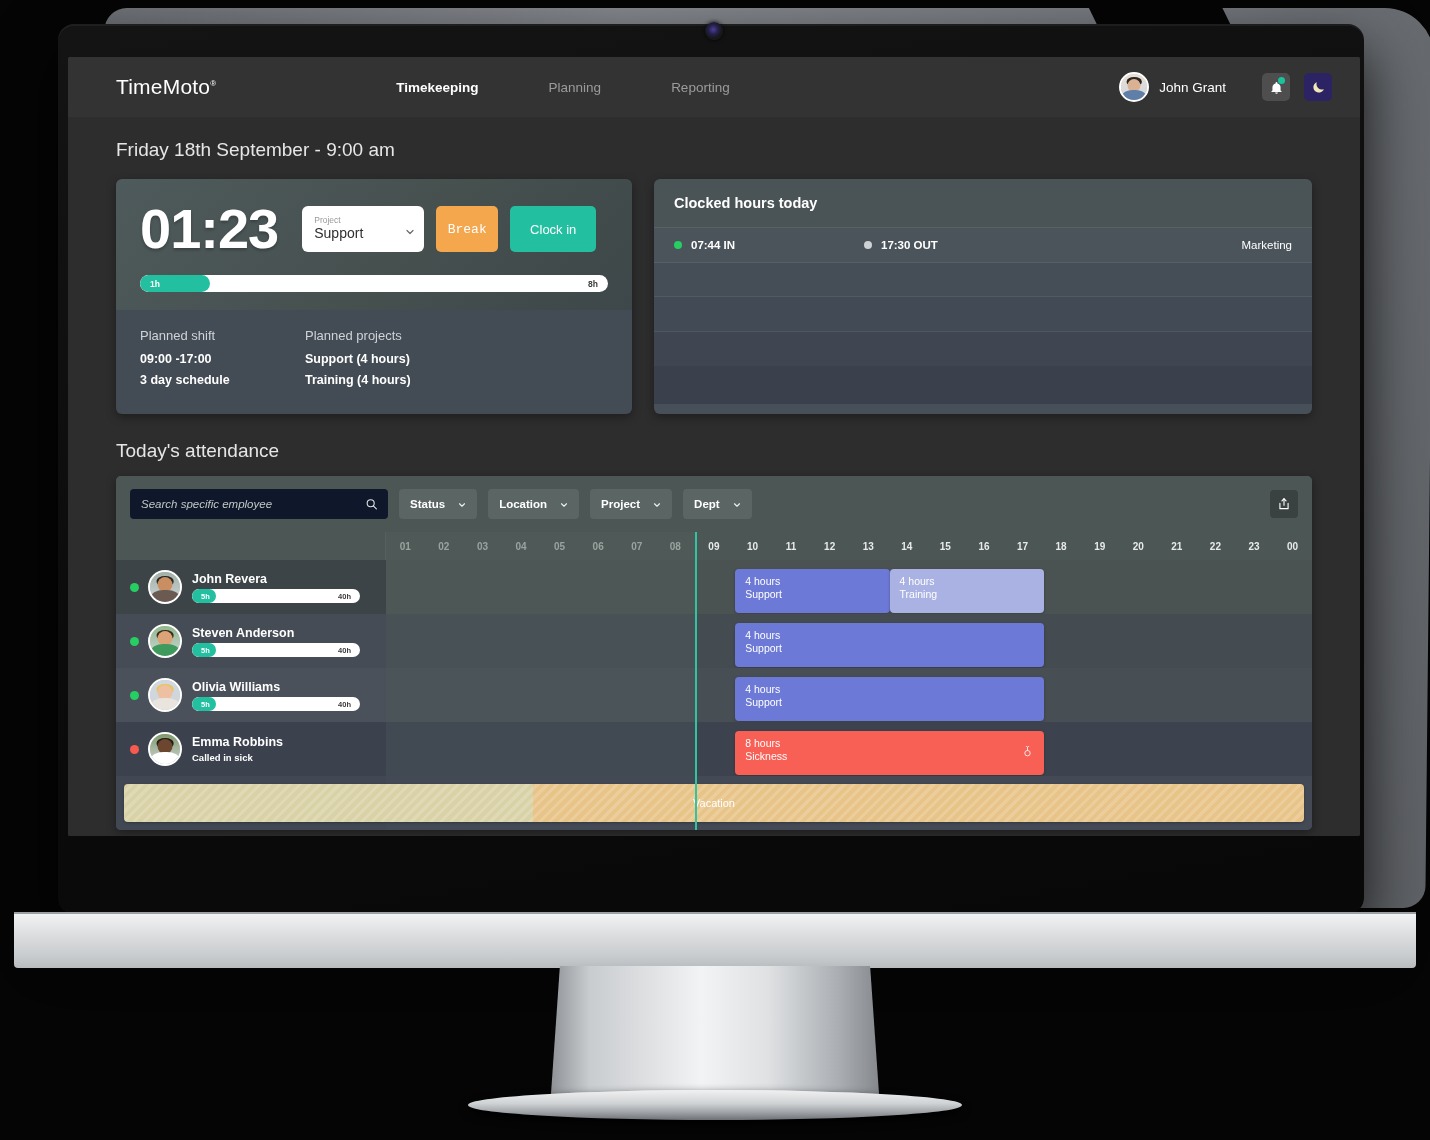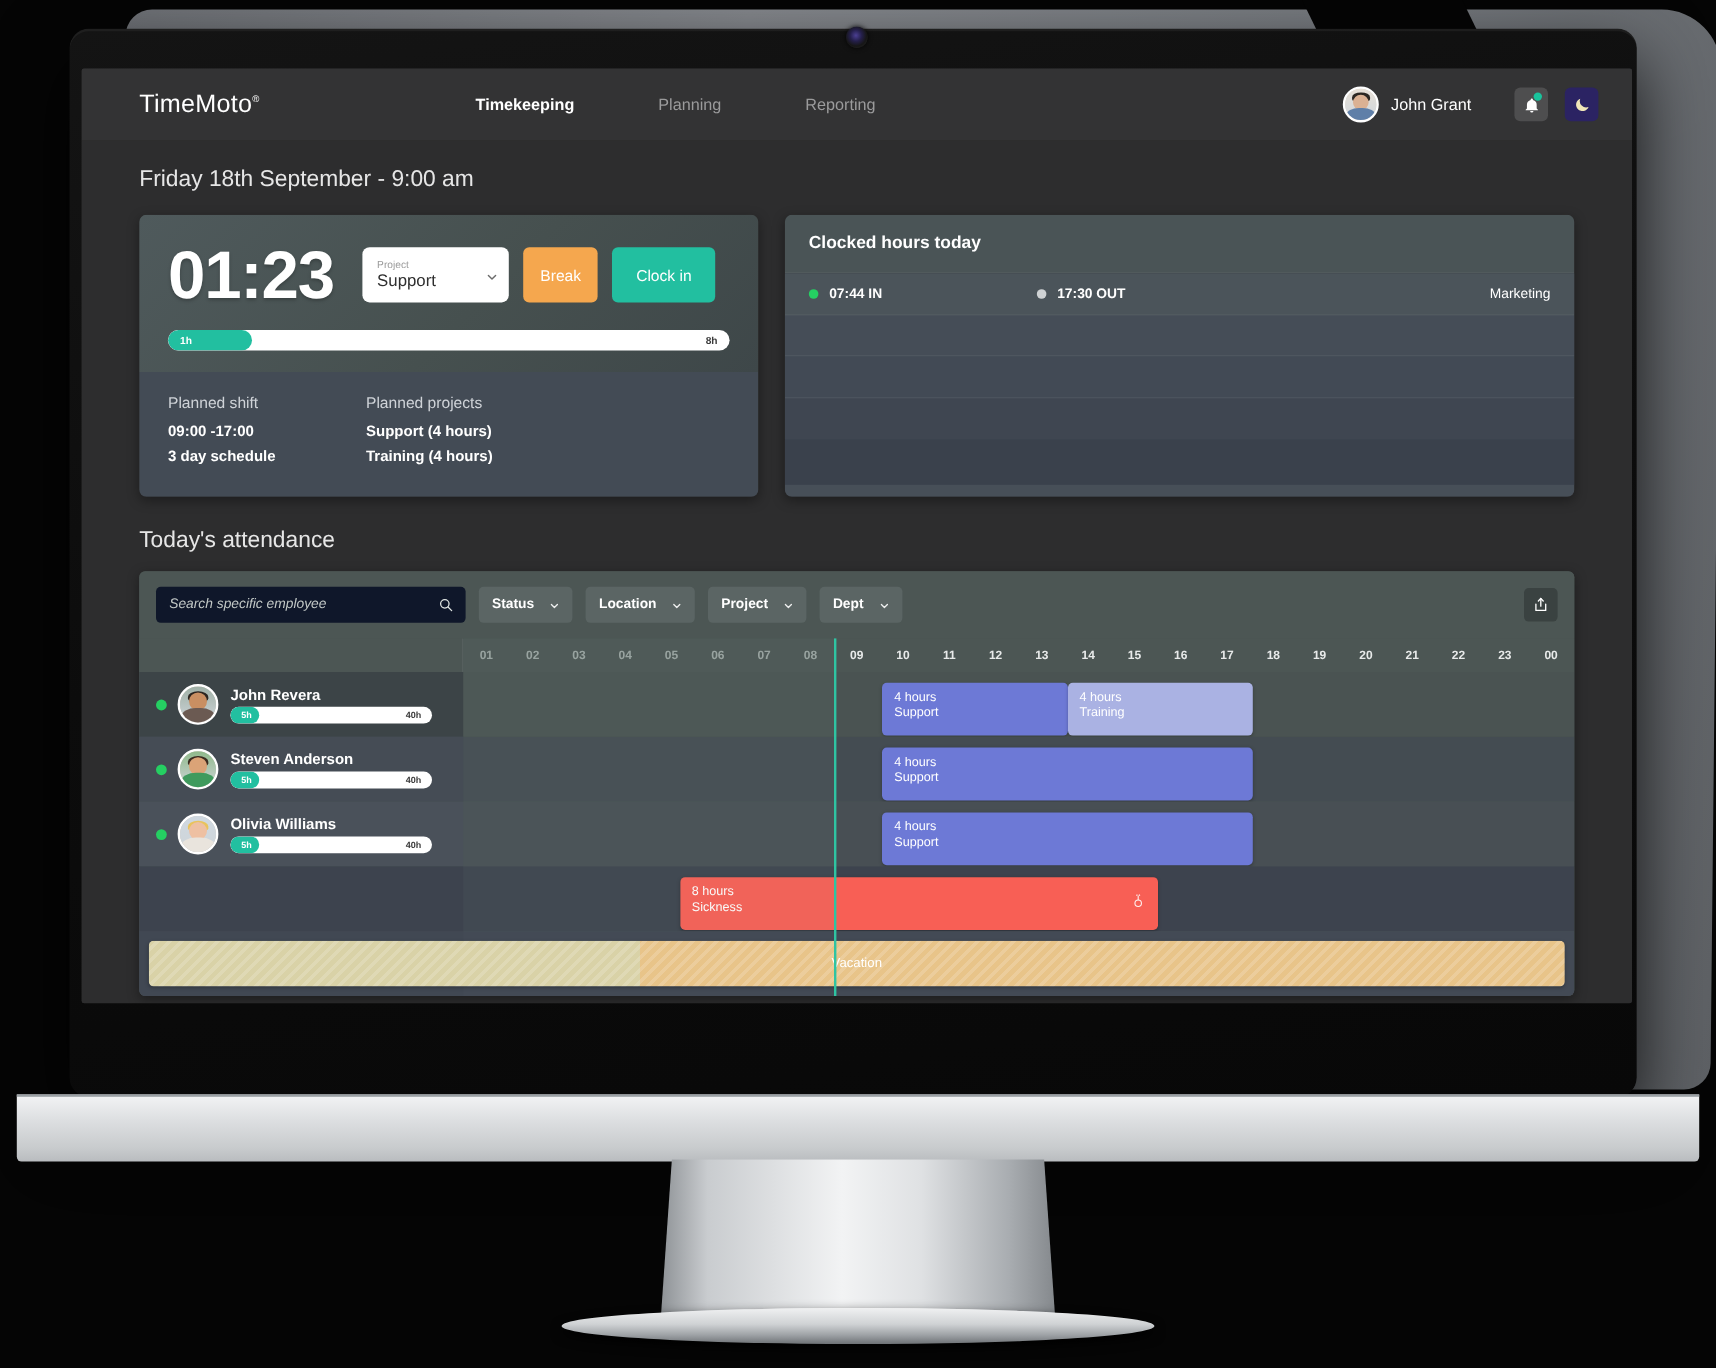--- a/index.html
+++ b/index.html
@@ -246,21 +246,21 @@
   }
   .btn {
     height: 46px;
     border-radius: 5px;
     color: #ffffff;
     font-size: 13px;
     display: flex; align-items: center; justify-content: center;
     cursor: pointer;
     margin-left: 12px;
   }
-  .btn-break { background: #f5a74e; width: 62px; }
+  .btn-break { background: #f5a74e; width: 62px; font-family: Liberation Mono, monospace; }
   .btn-clockin { background: #22bfa0; width: 86px; }
 
   .progress-wrap {
     margin-top: 18px;
     height: 17px;
     background: #ffffff;
     border-radius: 9px;
     position: relative;
     overflow: hidden;
   }
@@ -826,20 +826,35 @@
                   </div>
                 </div>
                 <div class="emp-track">
                   <div class="block support" style="left: 37.5%; width: 33.3333%; margin-left: 2px; margin-right: 2px;">
                     <div>4 hours</div>
                     <div>Support</div>
                   </div>
                 </div>
               </div>
               <div class="emp-row r3">
+                <div class="emp-left">
+                  <span class="status-dot red"></span>
+                  <div class="emp-avatar">
+                    <div class="face">
+                      <div class="bg" style="background:linear-gradient(180deg,#7f9a6a,#cfd5d9)"></div>
+                      <div class="hair" style="background:#241c17"></div>
+                      <div class="head" style="background:#6d4630"></div>
+                      <div class="body" style="background:#ffffff"></div>
+                    </div>
+                  </div>
+                  <div class="emp-info">
+                    <div class="emp-name">Emma Robbins</div>
+                    <div class="emp-sub">Called in sick</div>
+                  </div>
+                </div>
                 <div class="emp-track">
                   <div class="block sickness" style="left: 37.5%; width: 33.3333%; margin-left: 2px; margin-right: 2px;">
                     <div>8 hours</div>
                     <div>Sickness</div>
                     <span class="sick-icon"><svg width="13" height="13" viewBox="0 0 24 24" fill="none" stroke="#ffffff" stroke-width="1.7">
                         <circle cx="12" cy="15.5" r="5"></circle>
                         <line x1="12" y1="3.5" x2="12" y2="11"></line>
                         <line x1="9.5" y1="4" x2="10.5" y2="2.2"></line>
                         <line x1="14.5" y1="4" x2="13.5" y2="2.2"></line>
                       </svg></span>

